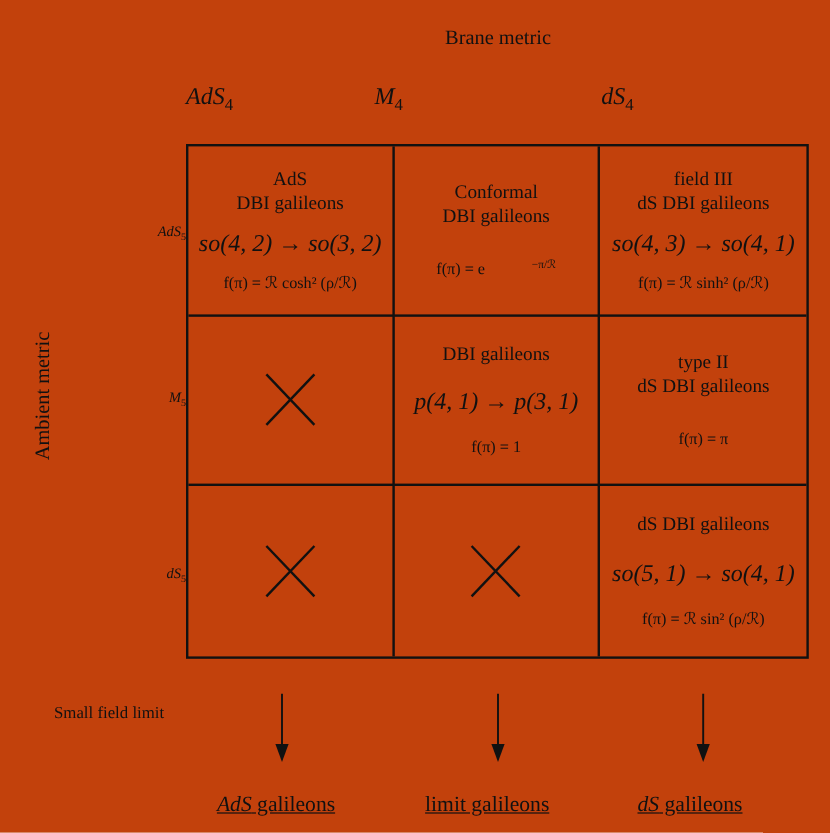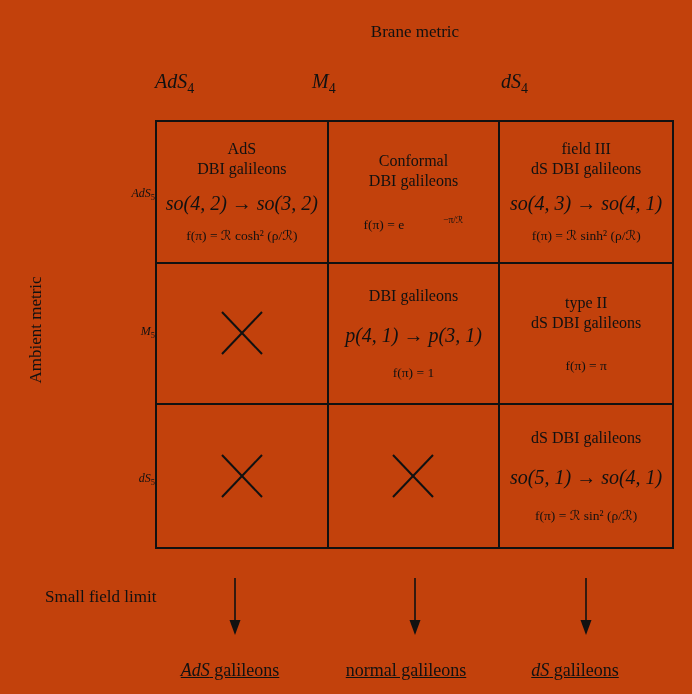--- a/index.html
+++ b/index.html
@@ -82,21 +82,21 @@
   .cell:nth-child(n+7) { border-bottom: none; }
   .cell-title { text-align: center; font-size: 16px; line-height: 20px; }
   .cell-sym { font-style: italic; font-size: 20px; white-space: nowrap; }
   .cell-f { font-size: 13.5px; white-space: nowrap; }
   .cell.cross { justify-content: center; }
 
   
   .limit-label {
     position: absolute;
     left: 45px; top: 587px;
-    font-size: 17px;
+    font-size: 14px;
     white-space: nowrap;
   }
   .arrow {
     position: absolute;
     top: 578px;
     width: 16px; height: 57px;
     transform: translateX(-50%);
   }
   .result-label {
     position: absolute;
@@ -208,16 +208,16 @@
   <svg class="arrow" style="left:415px" viewBox="0 0 16 57">
     <line x1="8" y1="0" x2="8" y2="43" stroke="#111111" stroke-width="1.6"></line>
     <polygon points="8,57 2.5,42 13.5,42" fill="#111111"></polygon>
   </svg>
   <svg class="arrow" style="left:586px" viewBox="0 0 16 57">
     <line x1="8" y1="0" x2="8" y2="43" stroke="#111111" stroke-width="1.6"></line>
     <polygon points="8,57 2.5,42 13.5,42" fill="#111111"></polygon>
   </svg>
 
   <div class="result-label" style="left:230px"><span class="math">AdS</span><span> galileons</span></div>
-  <div class="result-label" style="left:406px"><span class="math"></span><span>normal galileons</span></div>
+  <div class="result-label" style="left:406px"><span class="math"></span><span>limit galileons</span></div>
   <div class="result-label" style="left:575px"><span class="math">dS</span><span> galileons</span></div>
 
 </div>
 
 </body></html>

